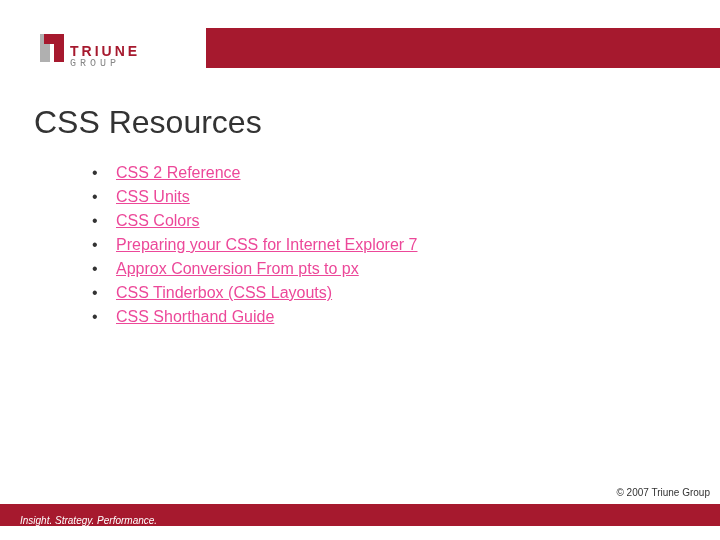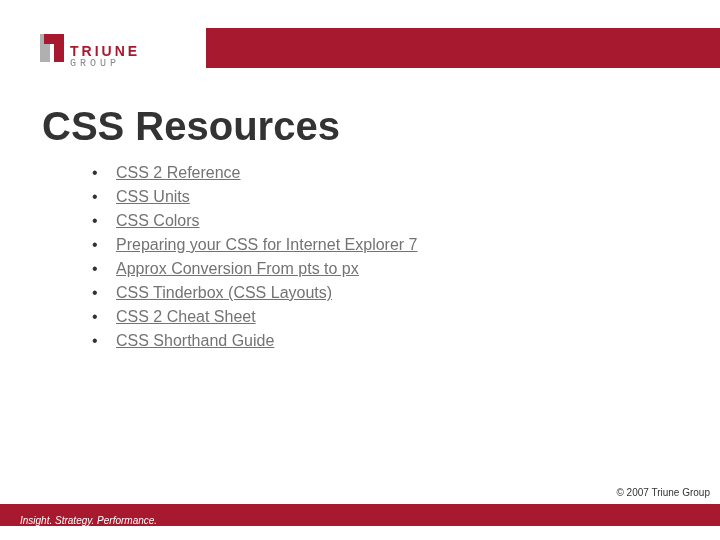--- a/index.html
+++ b/index.html
@@ -53,34 +53,34 @@
     margin-top: 1px;
     font-family: Liberation Mono, monospace;
   }
   .red-bar {
     flex: 1;
     background: #a6192e;
   }
   .title {
     position: absolute;
     top: 104px;
-    left: 42px;
-    font-size: 40px;
-    font-weight: bold;
+    left: 34px;
+    font-size: 32px;
+    font-weight: normal;
     color: #333333;
   }
   .list {
     position: absolute;
     top: 164px;
     left: 92px;
     list-style: none;
   }
   .list li {
     font-size: 16px;
-    color: #737373;
+    color: #ec4899;
     margin-bottom: 6px;
     position: relative;
     padding-left: 24px;
   }
   .list li::before {
     content: "•";
     position: absolute;
     left: 0;
     top: 0;
     color: #333333;
@@ -134,21 +134,20 @@
 
 <h1 class="title">CSS Resources</h1>
 
 <ul class="list">
   <li><span>CSS 2 Reference</span></li>
   <li><span>CSS Units</span></li>
   <li><span>CSS Colors</span></li>
   <li><span>Preparing your CSS for Internet Explorer 7</span></li>
   <li><span>Approx Conversion From pts to px</span></li>
   <li><span>CSS Tinderbox (CSS Layouts)</span></li>
-  <li><span>CSS 2 Cheat Sheet</span></li>
   <li><span>CSS Shorthand Guide</span></li>
 </ul>
 
 <div class="copyright">© 2007 Triune Group</div>
 
 <div class="footer-bar">
   <div class="tagline">Insight. Strategy. Performance.</div>
 </div>
 
 </body></html>

